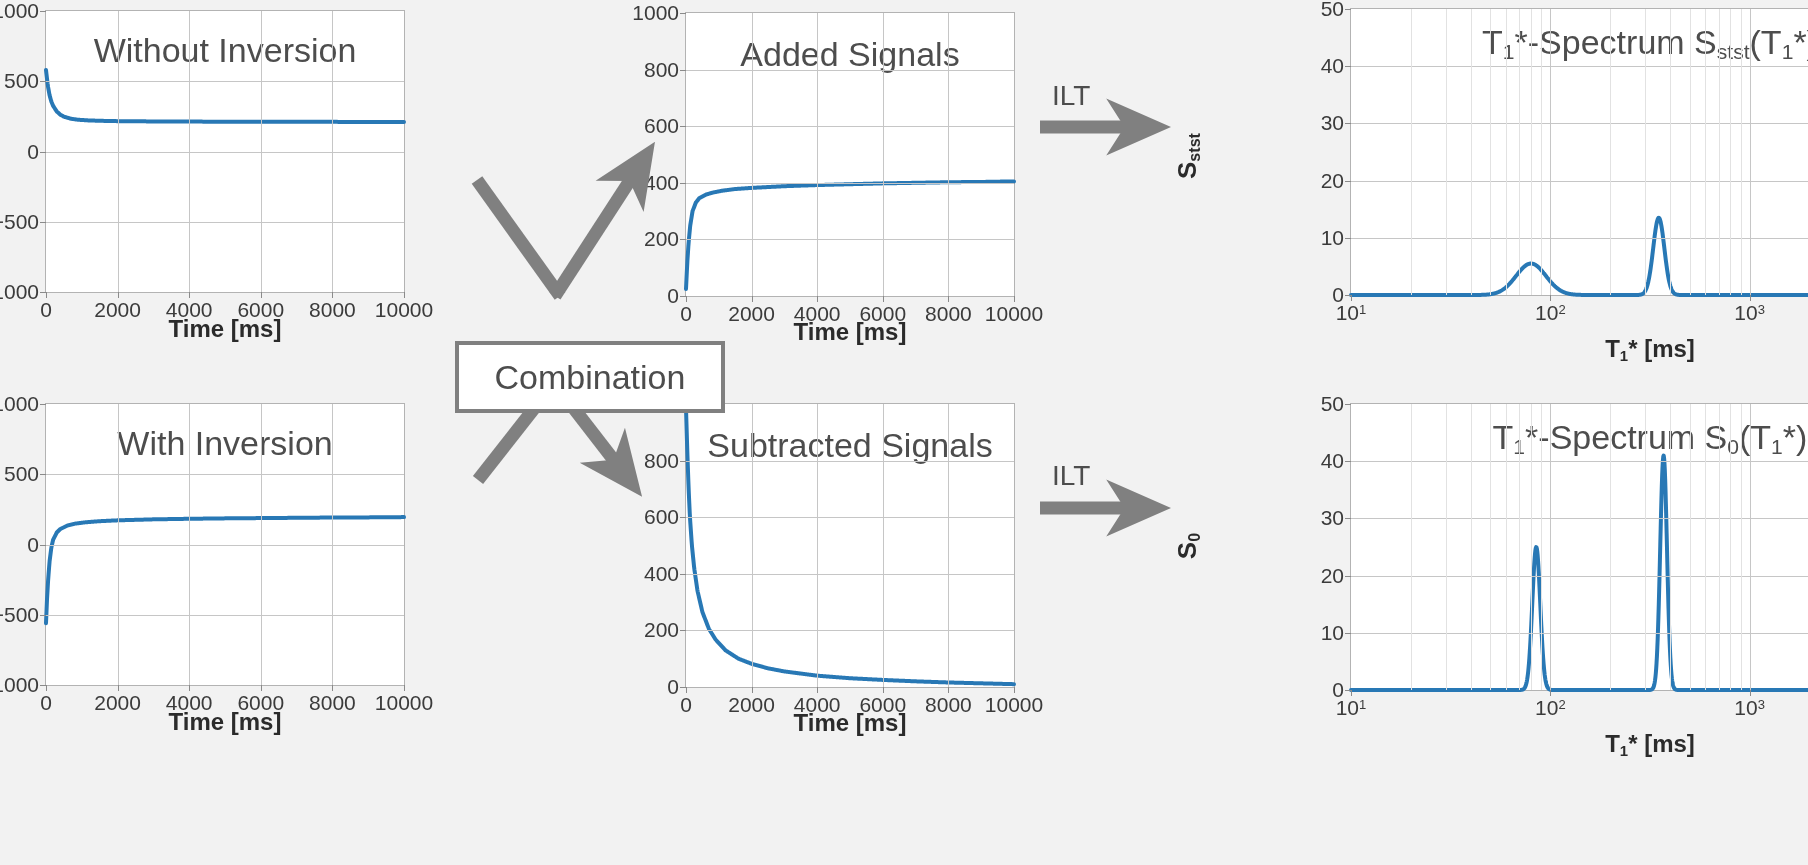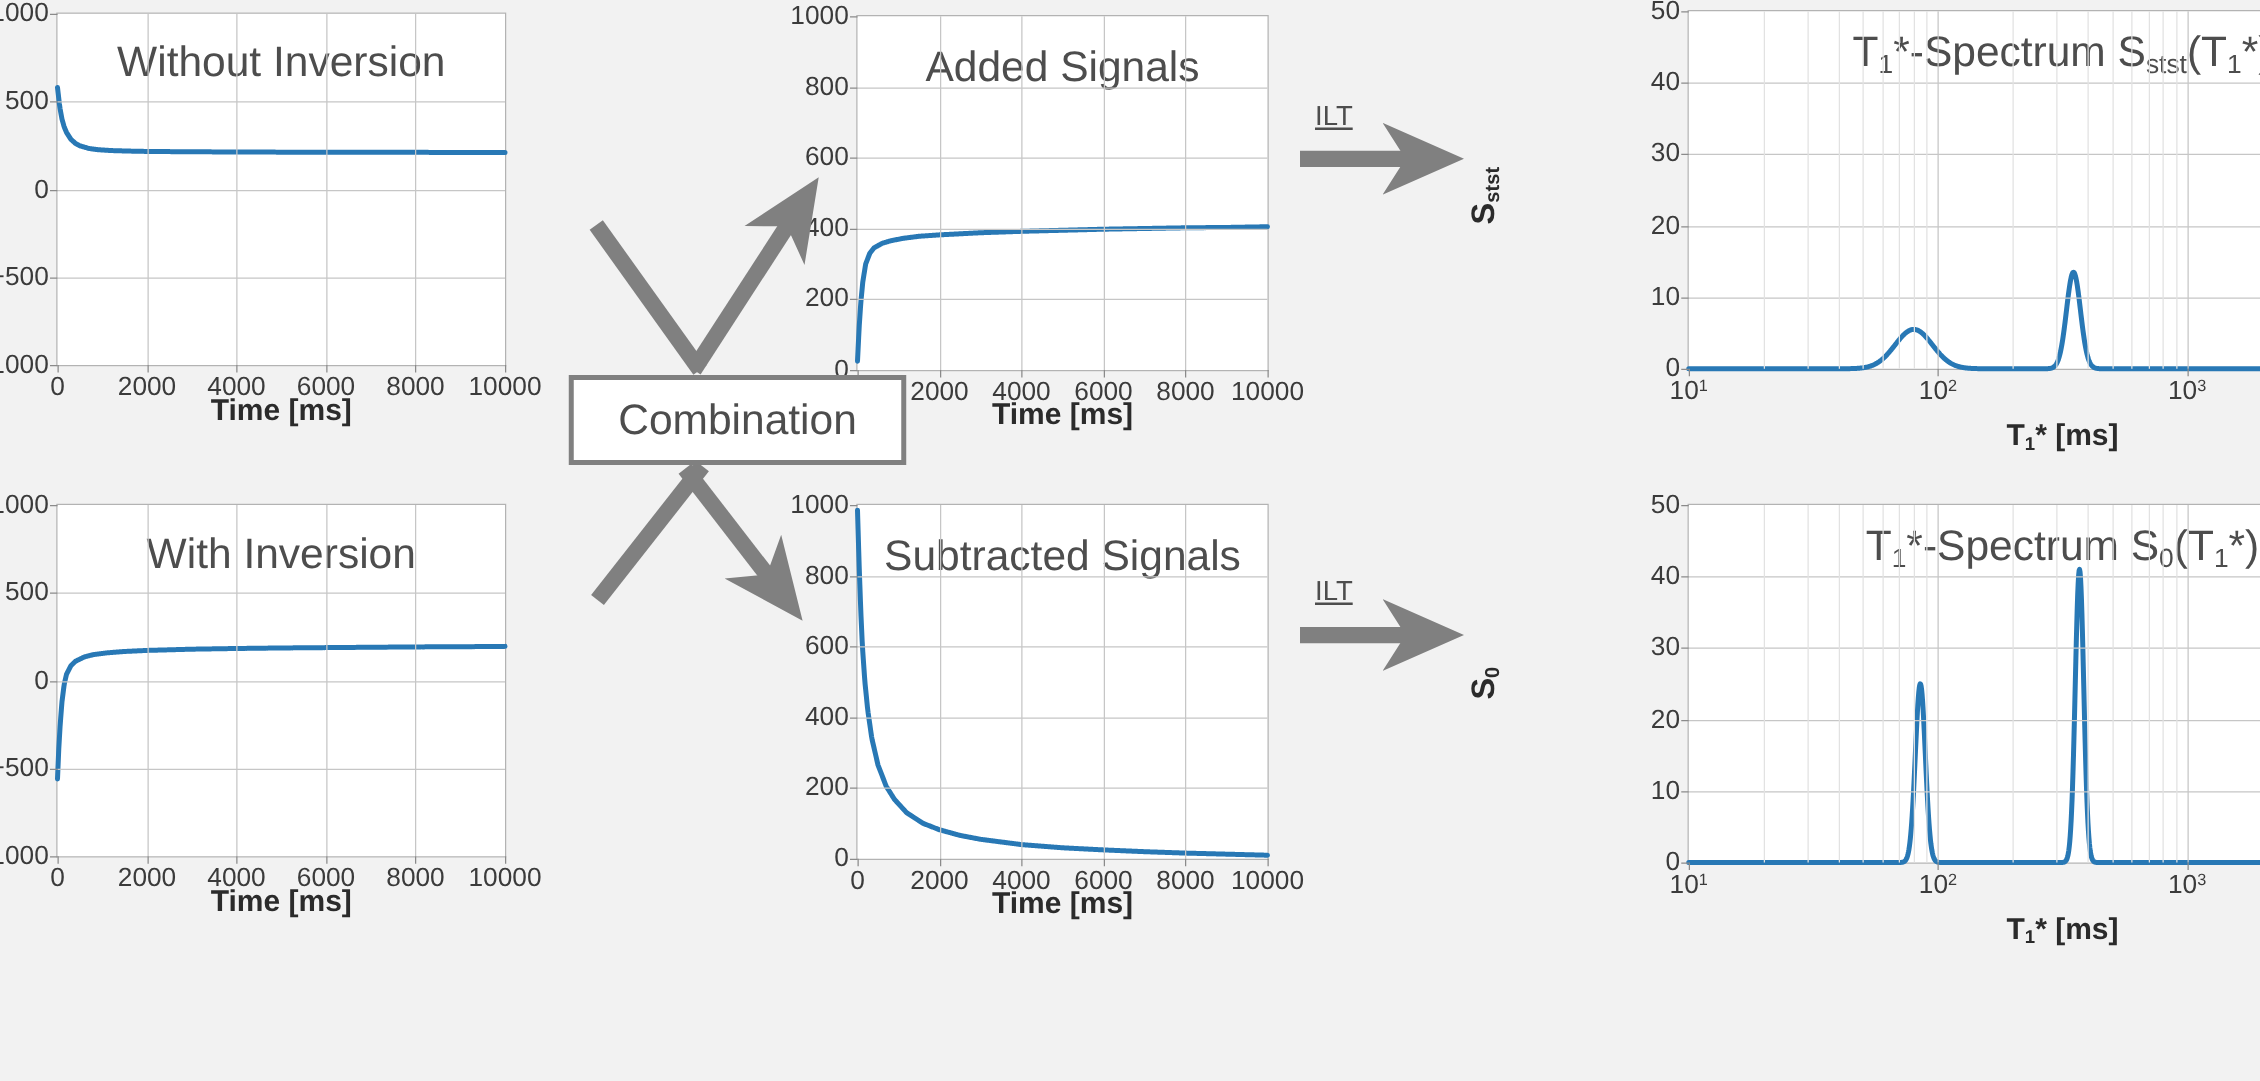--- a/index.html
+++ b/index.html
@@ -26,22 +26,22 @@
   .axis-label{position:absolute;font-size:24px;font-weight:bold;color:#2b2b2b;white-space:nowrap;}
   .ylabel-rot{position:absolute;font-size:26px;font-weight:bold;color:#2b2b2b;
               transform-origin:50% 50%;transform:rotate(-90deg);white-space:nowrap;}
   svg{display:block;overflow:visible;}
   sub{font-size:0.62em;vertical-align:-0.25em;}
   sup{font-size:0.62em;vertical-align:0.45em;}
 
   
   .combo-box{position:absolute;box-sizing:border-box;background:#ffffff;
              border:4px solid #808080;display:flex;align-items:center;justify-content:center;
-             font-size:34px;color:#4d4d4d;z-index:5;}
-  .ilt-label{position:absolute;font-size:22px;color:#4d4d4d;text-decoration:underline;}
+             font-size:34px;color:#4d4d4d;z-index:5;margin-top:41px;}
+  .ilt-label{position:absolute;font-size:28px;color:#4d4d4d;}
   .arrow-layer{position:absolute;left:0;top:0;width:1808px;height:865px;
                pointer-events:none;z-index:2;}
 </style>
 </head>
 <body>
 
 <div class="panel" style="left:0px;top:0px;width:440px;height:360px;">
   <div class="axes" id="ax-wo" style="left:45px;top:10px;width:360px;height:283px;">
     <div class="plot-title" style="top:20px;">Without Inversion</div>
     <svg width="360" height="283" viewBox="0 0 360 283" style="position:absolute;left:0;top:0;">

